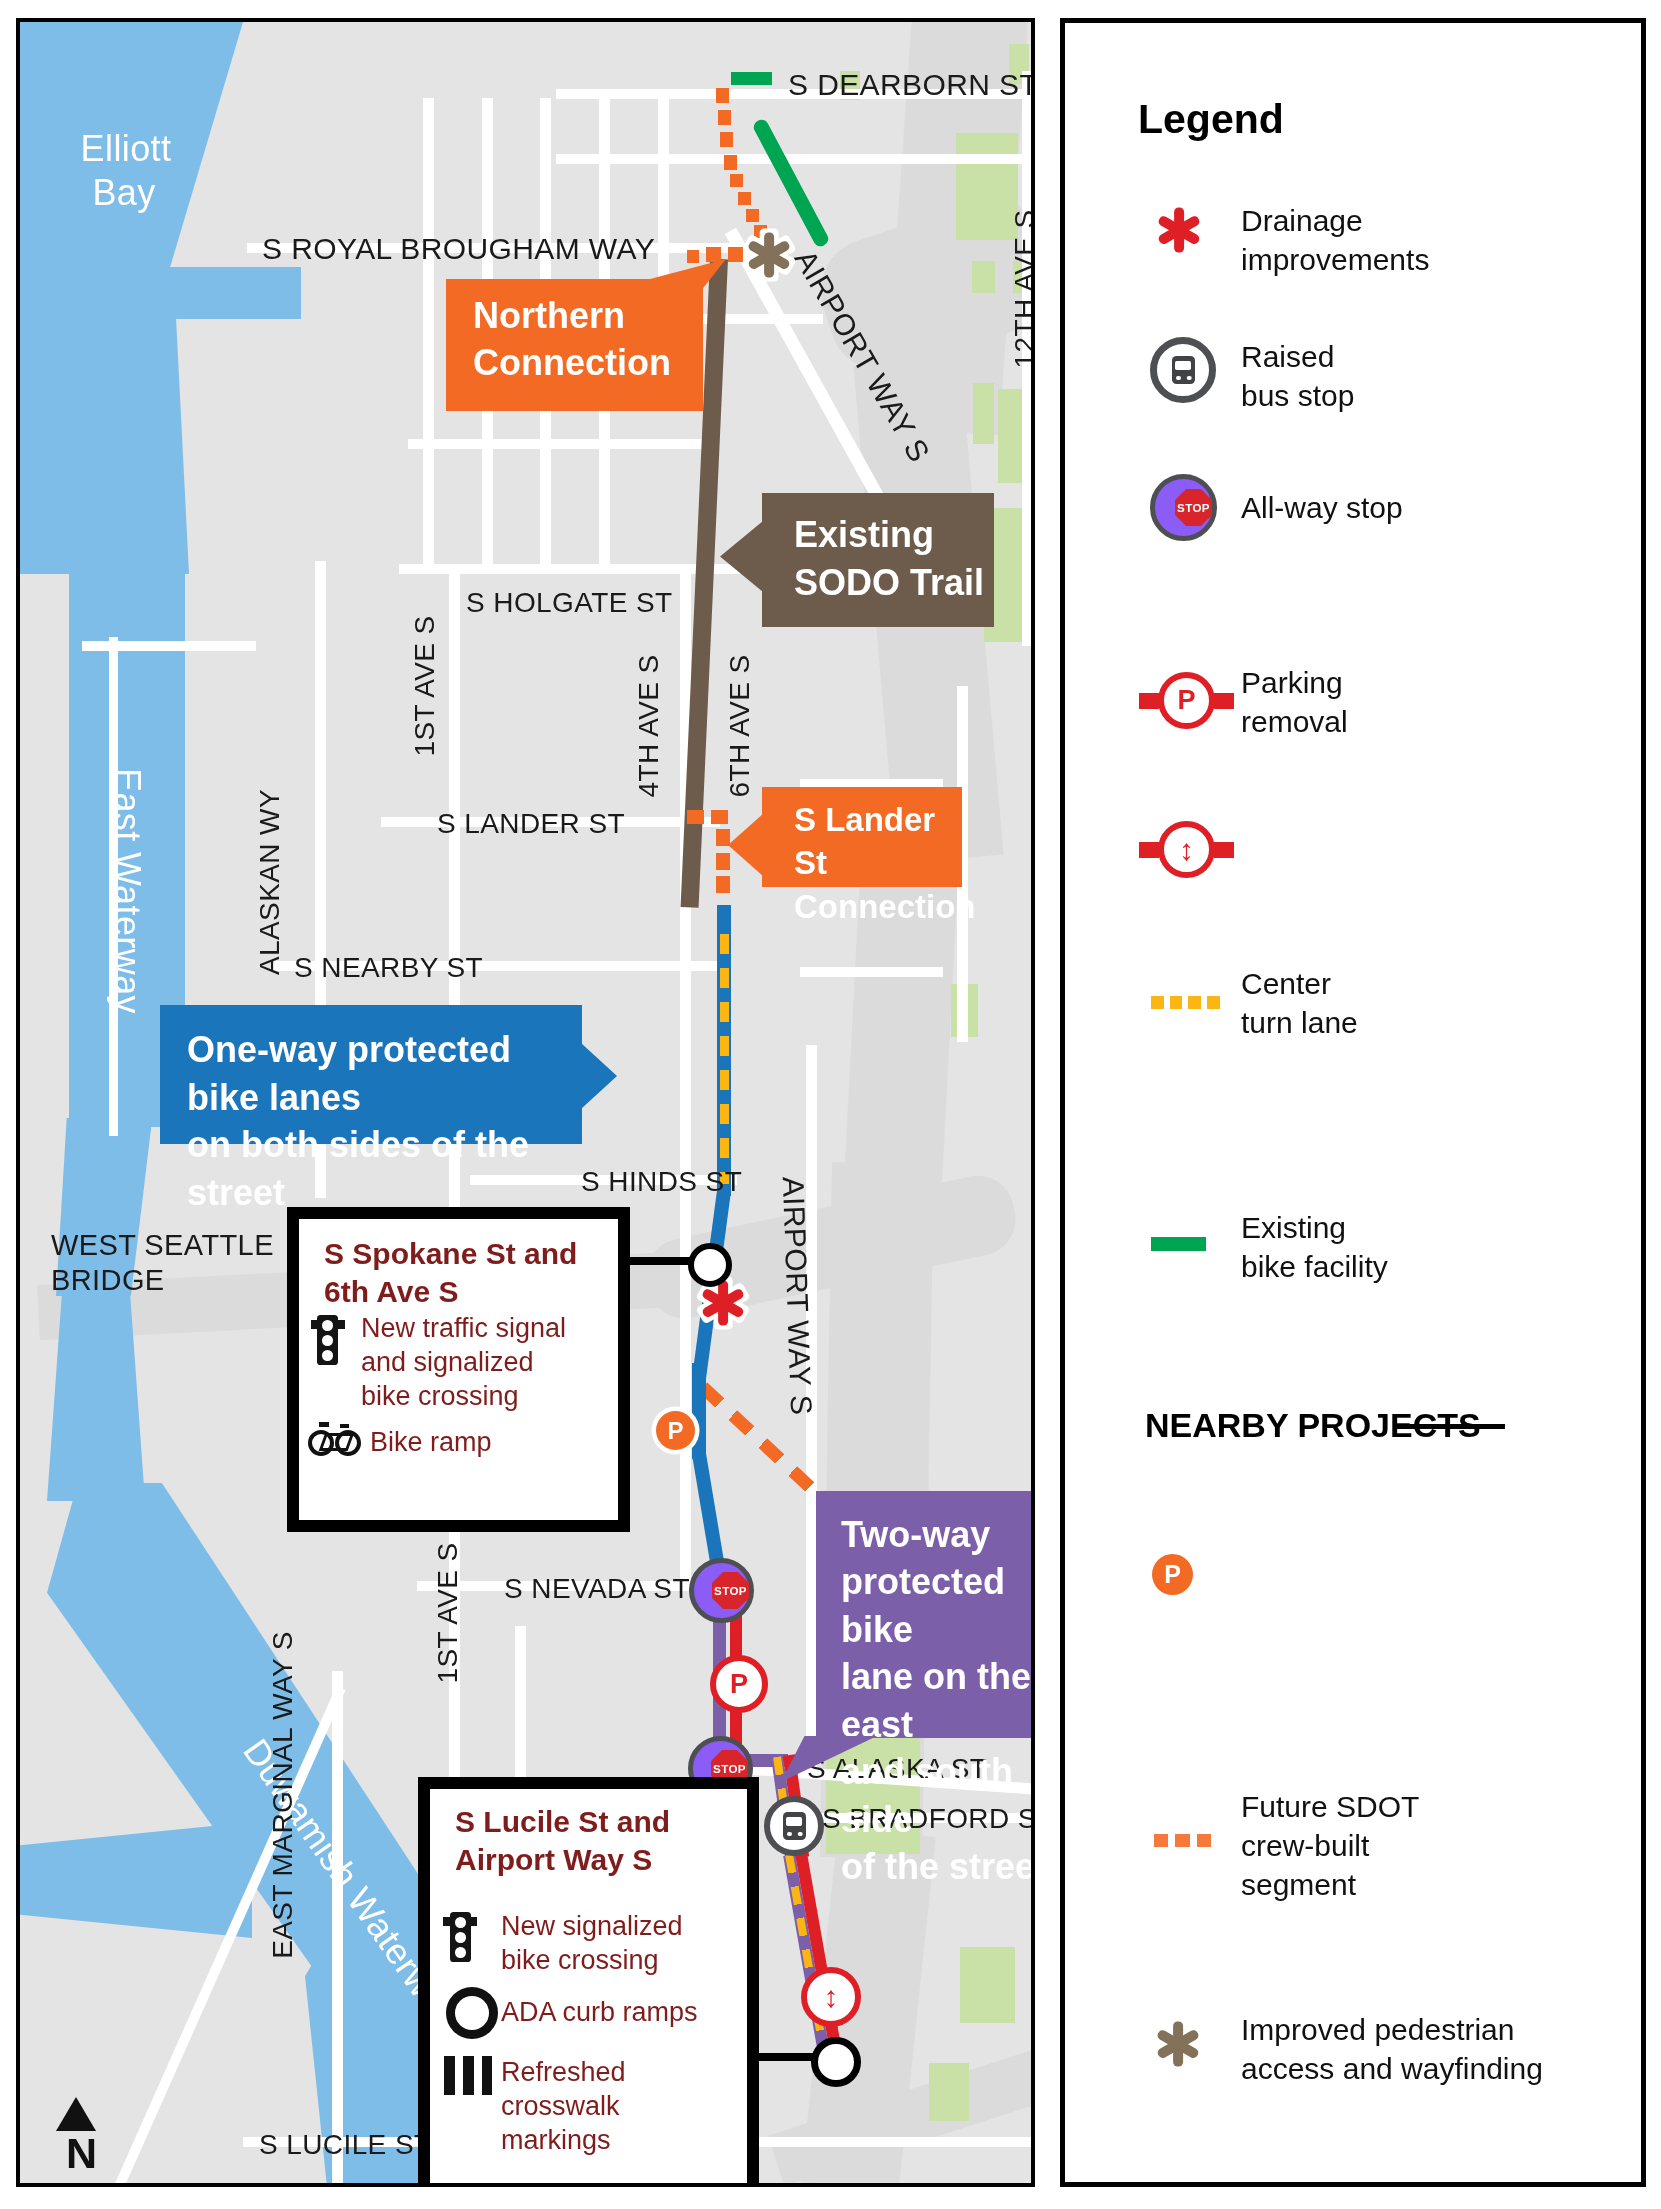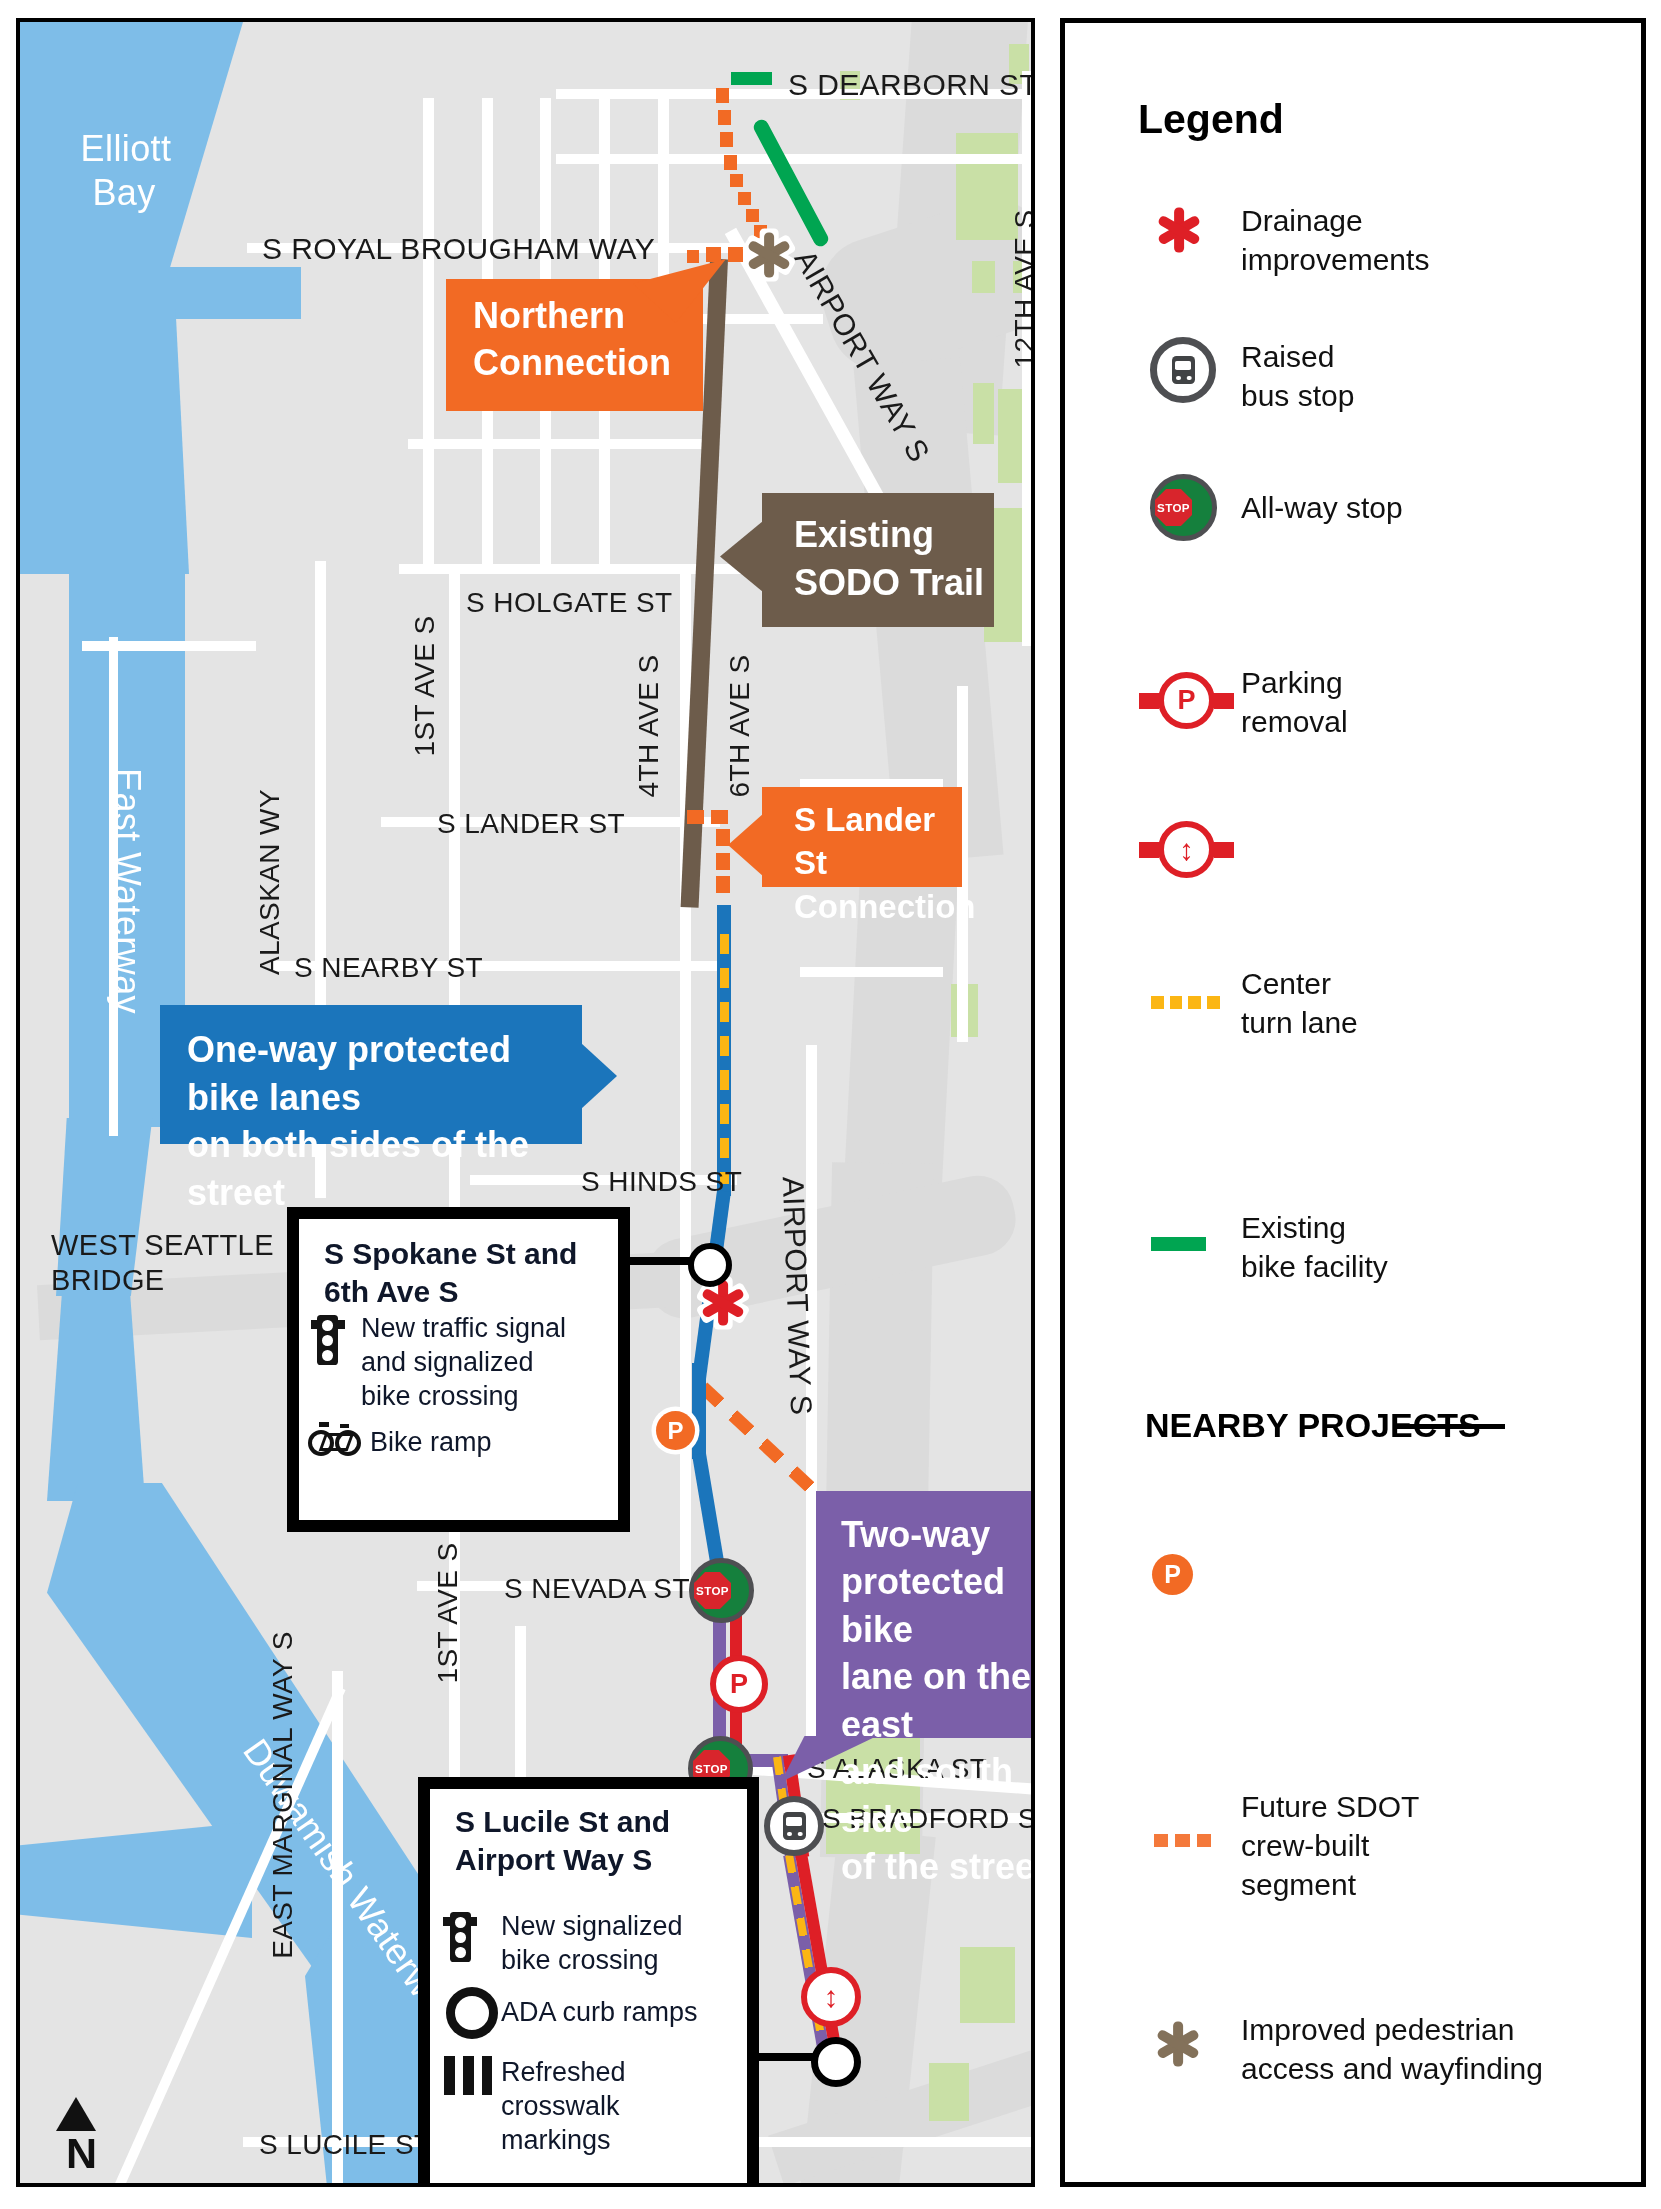--- a/index.html
+++ b/index.html
@@ -11,38 +11,38 @@
   
   .lbl{position:absolute;color:#1A1A1A;font-size:28px;white-space:nowrap;letter-spacing:0.4px;}
   .lbl.big{font-size:30px;}
   .anchor{position:absolute;width:0;height:0;}
   .anchor>span{position:absolute;display:block;white-space:nowrap;transform:translate(-50%,-50%) rotate(var(--r,0deg));color:#1A1A1A;font-size:28px;letter-spacing:0.4px;}
   .anchor.wt>span{color:#fff;font-size:36px;}
   
   .callout{position:absolute;color:#fff;font-weight:bold;}
   .callout .cl{display:block;line-height:1.32;}
   .tri{position:absolute;}
-  .infobox{position:absolute;background:#fff;border:12.5px solid #000;color:#0f172a;}
+  .infobox{position:absolute;background:#fff;border:12.5px solid #000;color:#7f1d1d;}
   .infobox .t{font-weight:bold;font-size:30px;line-height:1.25;display:block;}
   .infobox .it{font-size:27px;line-height:1.25;display:block;}
   
   .road{background:#fff;position:absolute;}
   .fwy{background:#DBDBDB;position:absolute;}
   .park{background:#C9E0A6;position:absolute;}
   .water{background:#7EBDE8;position:absolute;}
   
   .ast{position:absolute;}
   .ast .sp{position:absolute;left:50%;top:50%;border-radius:4.5px;}
   .ast.outl .spw{background:#fff;width:18.7px;height:53px;}
   .ast .spc{width:9.8px;height:45px;}
   .sp.r0{transform:translate(-50%,-50%) rotate(0deg);}
   .sp.r60{transform:translate(-50%,-50%) rotate(60deg);}
   .sp.r120{transform:translate(-50%,-50%) rotate(120deg);}
   
-  .stop-badge{position:absolute;border-radius:50%;background:#15803d;border:5.3px solid #4E4F52;display:flex;align-items:center;justify-content:flex-start;}
+  .stop-badge{position:absolute;border-radius:50%;background:#8b5cf6;border:5.3px solid #4E4F52;display:flex;align-items:center;justify-content:flex-end;}
   .stop-oct{width:37px;height:37px;background:#D8252C;clip-path:polygon(30% 0,70% 0,100% 30%,100% 70%,70% 100%,30% 100%,0 70%,0 30%);display:flex;align-items:center;justify-content:center;color:#fff;font-weight:bold;font-size:11.6px;letter-spacing:0.4px;}
   .ring-red{position:absolute;border-radius:50%;background:#fff;border:6.2px solid #DE1F26;color:#DE1F26;font-weight:bold;display:flex;align-items:center;justify-content:center;}
   .ring-gray{position:absolute;border-radius:50%;background:#fff;border:6.2px solid #4E4F52;display:flex;align-items:center;justify-content:center;}
   .orange-p{position:absolute;border-radius:50%;background:#F26A24;color:#fff;font-weight:bold;display:flex;align-items:center;justify-content:center;}
   .wc{position:absolute;background:#fff;border-radius:50%;border:6.2px solid #000;}
   .bar{position:absolute;background:#DE1F26;}
   
   .bus{position:relative;width:23px;height:28px;background:#414345;border-radius:4.5px;}
   .bus::before{content:"";position:absolute;left:3.6px;right:3.6px;top:4.5px;height:9px;background:#fff;border-radius:1.8px;}
   .bus::after{content:"";position:absolute;left:4.5px;bottom:3.6px;width:4.5px;height:4.5px;background:#fff;border-radius:50%;box-shadow:10.7px 0 0 #fff;}

